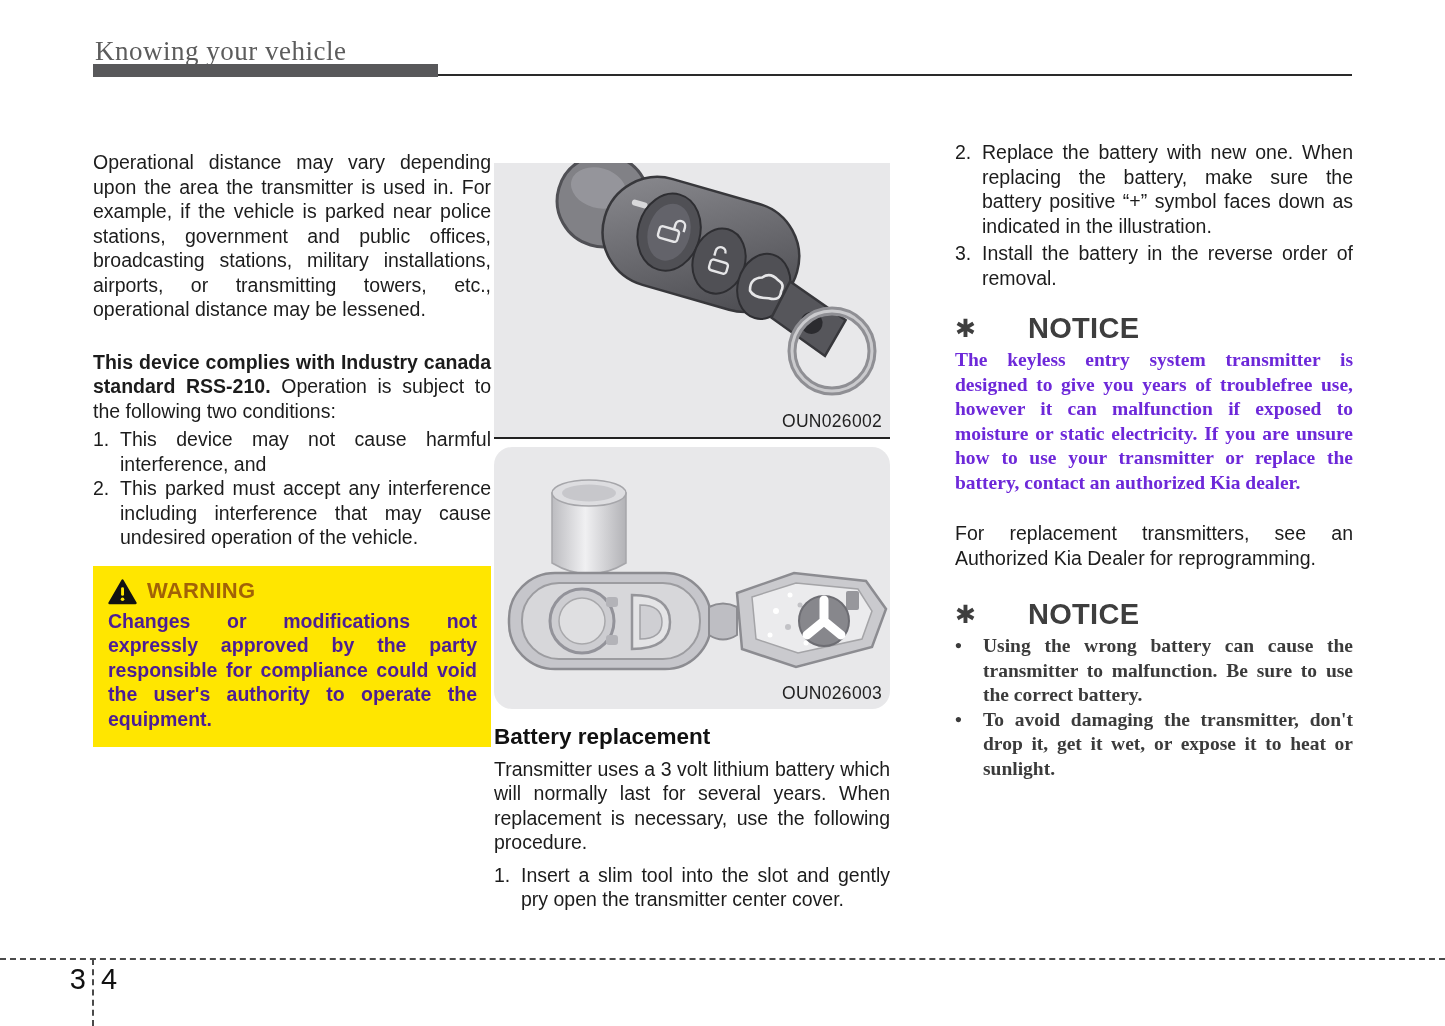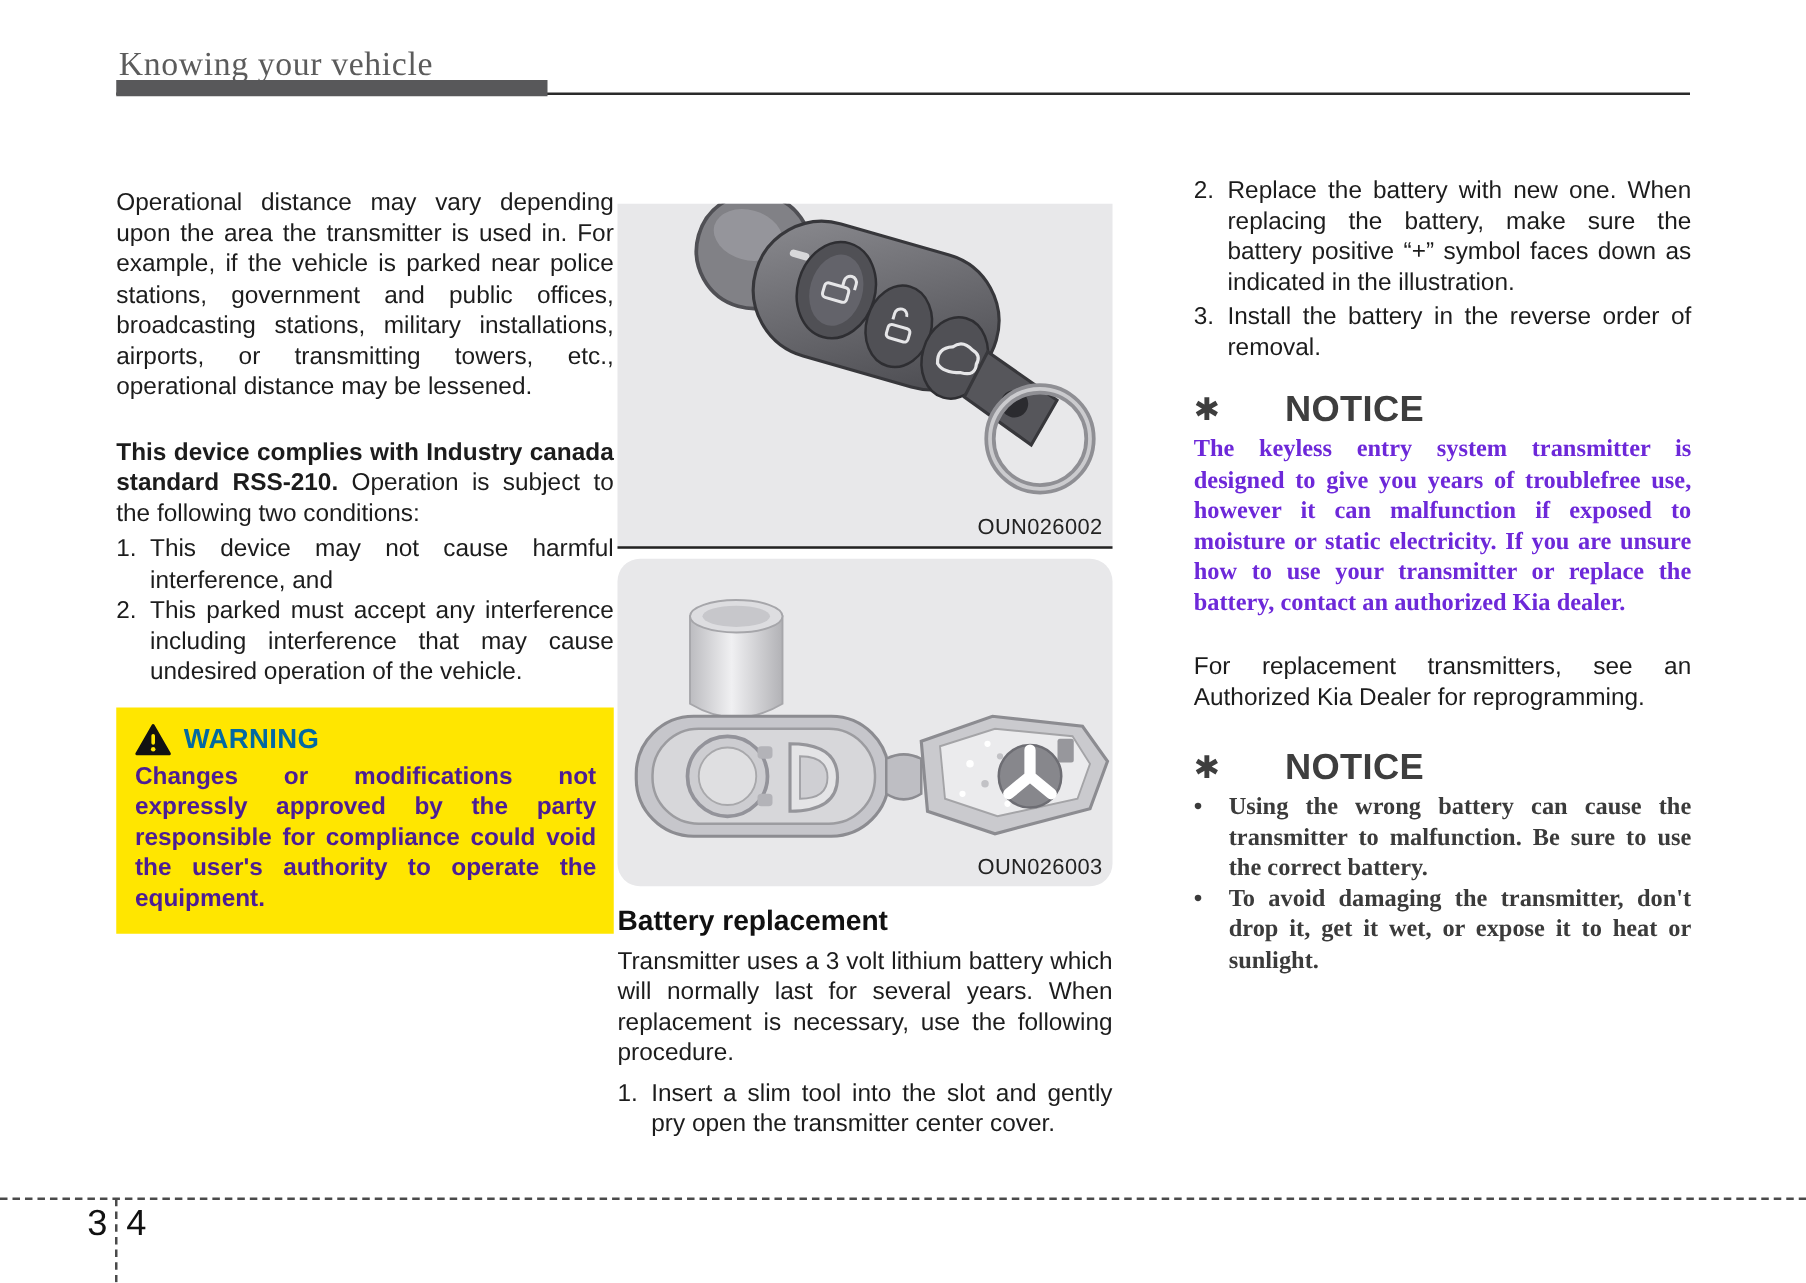--- a/index.html
+++ b/index.html
@@ -30,21 +30,21 @@
   .li-num { flex:none; width:27px; }
   .li-text { flex:1; text-align:justify; }
 
   
   .warning-box {
     margin-top:16px; background:#ffe600; padding:13px 14px 16px 15px;
     width:398px;
   }
   .warn-head { display:flex; align-items:center; gap:10px; margin-bottom:4px; }
   .warn-head svg { display:block; }
-  .warn-label { font-weight:bold; font-size:22px; color:#0369a1; letter-spacing:0.3px; }
+  .warn-label { font-weight:bold; font-size:22px; color:#a16207; letter-spacing:0.3px; }
   .warn-text { font-weight:bold; text-align:justify; color:#4c1d95; }
 
   
   .figure-box {
     background:#e8e8ea; width:396px; position:relative;
   }
   .figure-box.first { height:276px; border-bottom:2px solid #222; }
   .figure-box.second { height:262px; margin-top:8px;border-radius:18px; }
   .figure-caption {
     position:absolute; right:8px; bottom:4px;

